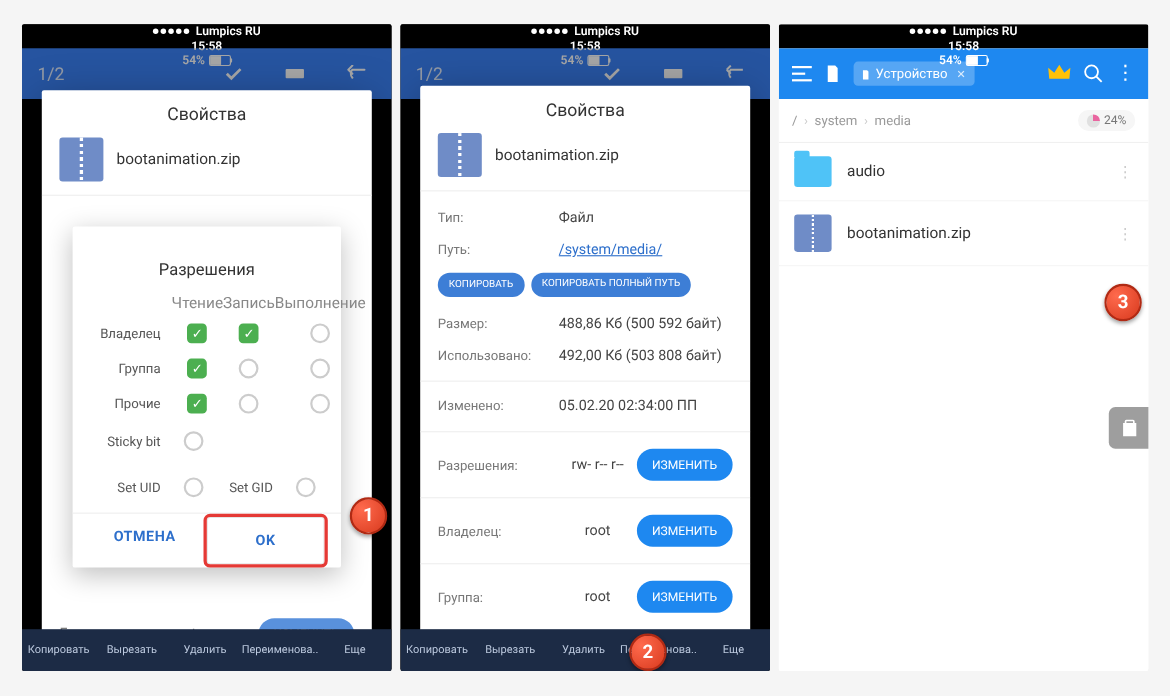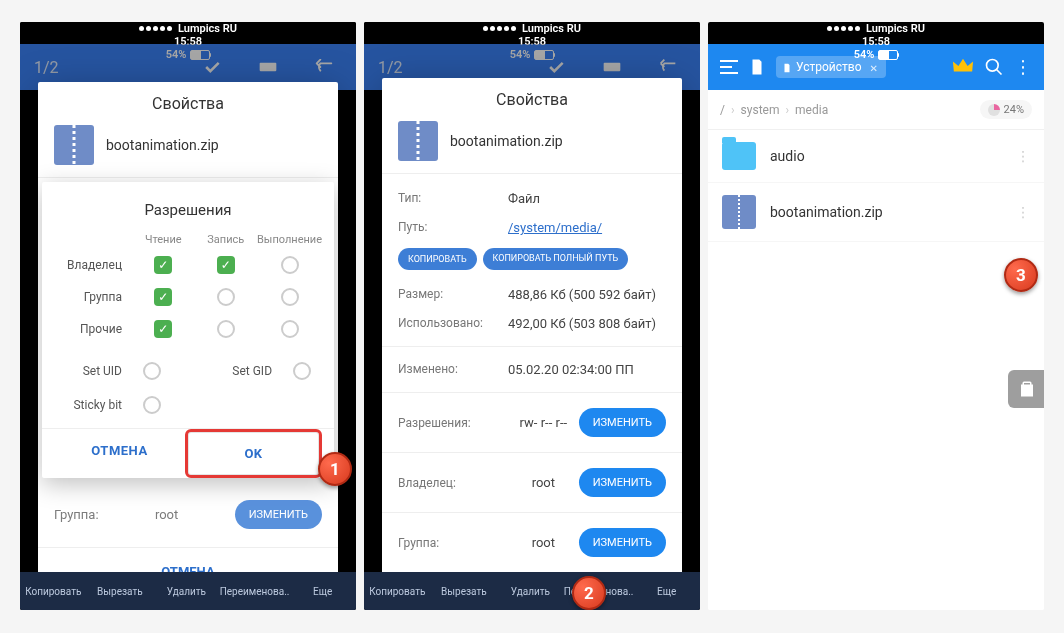--- a/index.html
+++ b/index.html
@@ -28,24 +28,24 @@
   .bottom-tabs { position: absolute; left: 0; right: 0; bottom: 0; height: 38px; background: #1c2b45; color: #bcc9de; display: flex; font-size: 10px; }
   .bottom-tabs div { flex: 1; display: flex; align-items: center; justify-content: center; }
   
   .card { position: absolute; left: 18px; right: 18px; top: 70px; background: #fff; border-radius: 2px; box-shadow: 0 10px 40px rgba(0,0,0,.35); overflow: hidden; }
   .card .title { text-align: center; padding: 12px 0; font-size: 16px; color: #333; }
   .file-row { display: flex; align-items: center; gap: 12px; padding: 0 16px 12px; border-bottom: 1px solid #eee; }
   .zip-icon { width: 40px; height: 40px; background: #6f8cc7; border-radius: 3px; position: relative; }
   .zip-icon::after { content:''; position:absolute; left:50%; top:0; width:3px; height:100%; background:repeating-linear-gradient(#fff 0 3px,transparent 3px 6px); transform:translateX(-50%); }
   .file-name { font-size: 14px; color: #333; }
   
-  .perm-card { margin: 4px; background: #fff; border-radius: 2px; box-shadow: 0 6px 24px rgba(0,0,0,.25); padding: 19px 12px 0; }
+  .perm-card { margin: 28px; background: #fff; border-radius: 2px; box-shadow: 0 6px 24px rgba(0,0,0,.25); padding: 30px 12px 0; }
   .perm-card .pt { text-align:center; font-size:15px; color:#333; margin-bottom:14px; }
   .perm-grid { display:grid; grid-template-columns: 78px 1fr 1fr 1fr; row-gap: 6px; font-size: 12px; color:#666; align-items:center; }
-  .perm-grid .hd { font-size: 11px; text-align:center; color:#888; }
+  .perm-grid .hd { font-size: 14px; text-align:center; color:#888; }
   .perm-grid .lbl { text-align:right; padding-right:10px; color:#555; }
   .chk { width: 18px; height: 18px; border-radius: 4px; margin: 4px auto; display:flex; align-items:center; justify-content:center; }
   .chk.on { background: #4CAF50; color:#fff; font-size:12px; }
   .chk.off { border: 2px solid #ccc; border-radius: 50%; }
   .perm-row2 { display:grid; grid-template-columns: 78px 40px 1fr 40px; align-items:center; font-size:12px; color:#555; margin-top:8px;}
   .perm-row2 .r2lbl { text-align:right; padding-right:10px;}
   .divider { height:1px; background:#eee; margin: 10px -12px 0; }
   .btn-row { display:flex; }
   .btn-row .btn { flex:1; text-align:center; padding:14px 0; font-weight:700; font-size:13px; color:#2D6FCB; letter-spacing:.5px; }
   .hl-red { border: 3px solid #E53935; border-radius: 6px; box-shadow: 0 0 0 1px rgba(0,0,0,.1) inset; }
@@ -155,31 +155,31 @@
           <div class="chk on">✓</div>
           <div class="chk off"></div>
           <div class="chk off"></div>
 
           <span class="lbl">Прочие</span>
           <div class="chk on">✓</div>
           <div class="chk off"></div>
           <div class="chk off"></div>
         </div>
 
+        <div class="perm-row2">
+          <span class="r2lbl">Sticky bit</span>
+          <div class="chk off"></div>
+          <span></span>
+            <span></span>
+        </div>
         <div class="perm-row2" style="margin-top:16px;">
           <span class="r2lbl">Set UID</span>
           <div class="chk off"></div>
           <span class="r2lbl" style="text-align:right;">Set GID</span>
           <div class="chk off"></div>
-        </div>
-        <div class="perm-row2">
-          <span class="r2lbl">Sticky bit</span>
-          <div class="chk off"></div>
-          <span></span>
-            <span></span>
         </div>
 
         <div class="divider"></div>
         <div class="btn-row">
           <div class="btn">ОТМЕНА</div>
           <div class="btn hl-red">OK</div>
         </div>
       </div>
 
       <div class="grp-row" style="opacity:.85">

